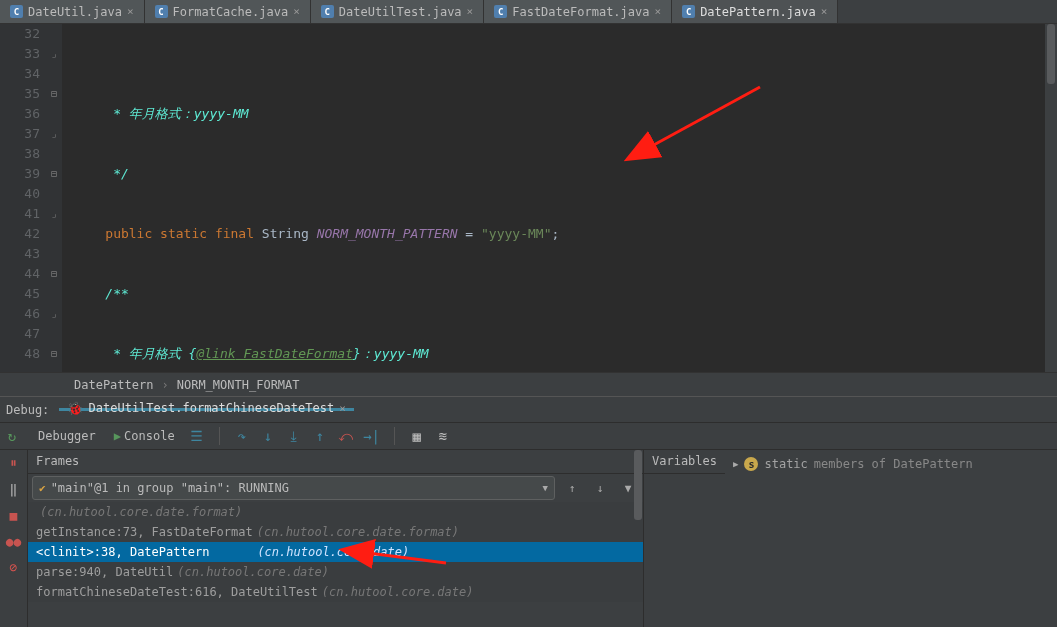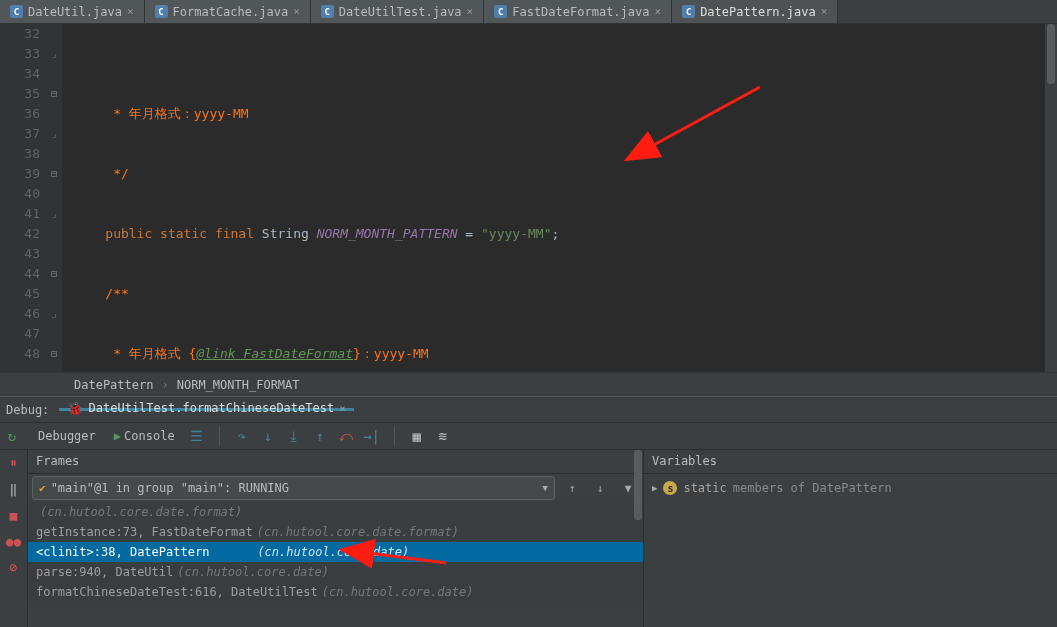--- a/index.html
+++ b/index.html
@@ -42,21 +42,21 @@
   }
   .fold-mark { height:20px; width:100%; display:flex; align-items:center; justify-content:center; color:#7a7a7a; font-size:10px;}
   .code { flex:1; overflow:hidden; white-space:pre; position:relative;}
   .code-rows { position:relative; }
   .code-line { padding-left:12px; height:20px; position:relative;}
   
   .kw { color:#cc7832;}
   .type { color:#a9b7c6;}
   .str { color:#6a8759;}
   .cst { color:#9876aa; font-style:italic;}
-  .doc { color:#f97316; }
+  .doc { color:#5eead4; font-style:italic;}
   .doclink { color:#629755; font-style:italic; text-decoration:underline;}
   .fn { color:#a9b7c6;}
   
   .crumbs { height:24px; background:#3c3f41; display:flex; align-items:center; padding:0 20px 0 74px; gap:8px; color:#bbbbbb; font-size:12px; border-top:1px solid #323232;}
   .crumbs .sep { color:#777;}
   
   .debug-tabbar { height:26px; background:#3c3f41; border-top:1px solid #555; display:flex; align-items:center; padding:11px 6px; font-size:12px;}
   .debug-tabbar .lbl { color:#bbbbbb; margin-right:10px;}
   .debug-session { display:flex; align-items:center; gap:5px; padding:0 8px; height:100%; border-bottom:3px solid #3e86a0; color:#dddddd;}
   .debug-session .close { color:#999; font-size:11px;}
@@ -78,21 +78,21 @@
   .thread-combo { flex:1; height:24px; background:#45494a; border:1px solid #5e6060; border-radius:3px; color:#bbbbbb; display:flex; align-items:center; padding:0 6px; font-size:12px;}
   .thread-combo .chk { color:#d9a343; margin-right:5px; font-size:11px;}
   .thread-combo .chev { margin-left:auto; color:#aaa; font-size:9px;}
   .thread-nav { width:22px; height:22px; display:flex; align-items:center; justify-content:center; color:#aaa; cursor:pointer; font-size:11px;}
   .frame-list { flex:1; overflow:hidden; font-size:12px;}
   .frame-item { height:20px; display:flex; align-items:center; padding:0 8px; color:#bbbbbb; white-space:nowrap;}
   .frame-item.selected { background:#0369a1; color:#ffffff;gap:44px;}
   .frame-loc-y { color:#777777; font-style:italic; margin-left:4px;}
   .frame-item.selected .frame-loc-y { color:#cfe3ff; font-style:italic;}
   .frame-item.dim { background:#3a3d3f; color:#9e9e9e;}
-  .vars-panel { flex:1; display:flex; flex-direction:column;}
+  .vars-panel { flex:1; display:flex; flex-direction:row;}
   .vars-body { flex:1; padding:4px 8px; color:#888;}
   .var-row { display:flex; align-items:center; gap:6px; font-size:12px; height:20px;}
   .var-tri { color:#aaa; font-size:9px;}
   .badge-s { width:14px; height:14px; border-radius:50%; background:#c9a84c; color:#2b2b2b; font-size:10px; font-weight:bold; display:inline-flex; align-items:center; justify-content:center;}
   
   svg.arrow { position:absolute; pointer-events:none; }
   .code-scroll { position:absolute; right:0; top:24px; width:12px; height:348px; background:#3c3f41; }
   .code-scroll .thumb { position:absolute; top:0; left:2px; width:8px; height:60px; background:#595b5d; border-radius:3px;}
   .frame-scroll { position:absolute; right:0; top:0; width:10px; height:100%; }
   .frame-scroll .thumb { position:absolute; top:0; left:1px; width:8px; height:70px; background:#595b5d; border-radius:3px;}

